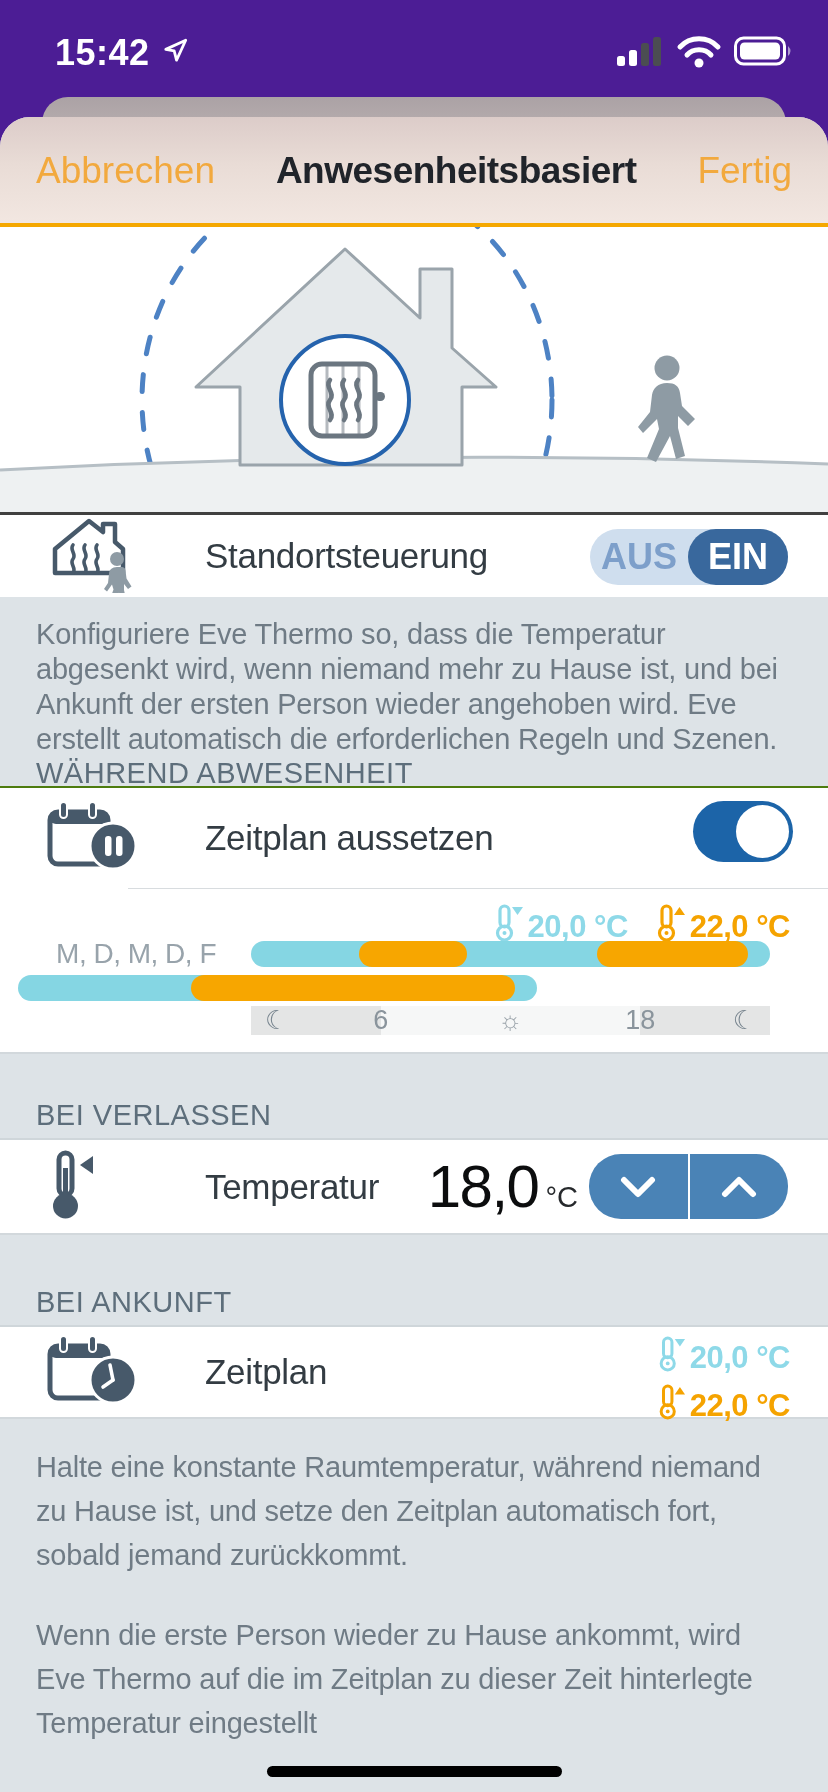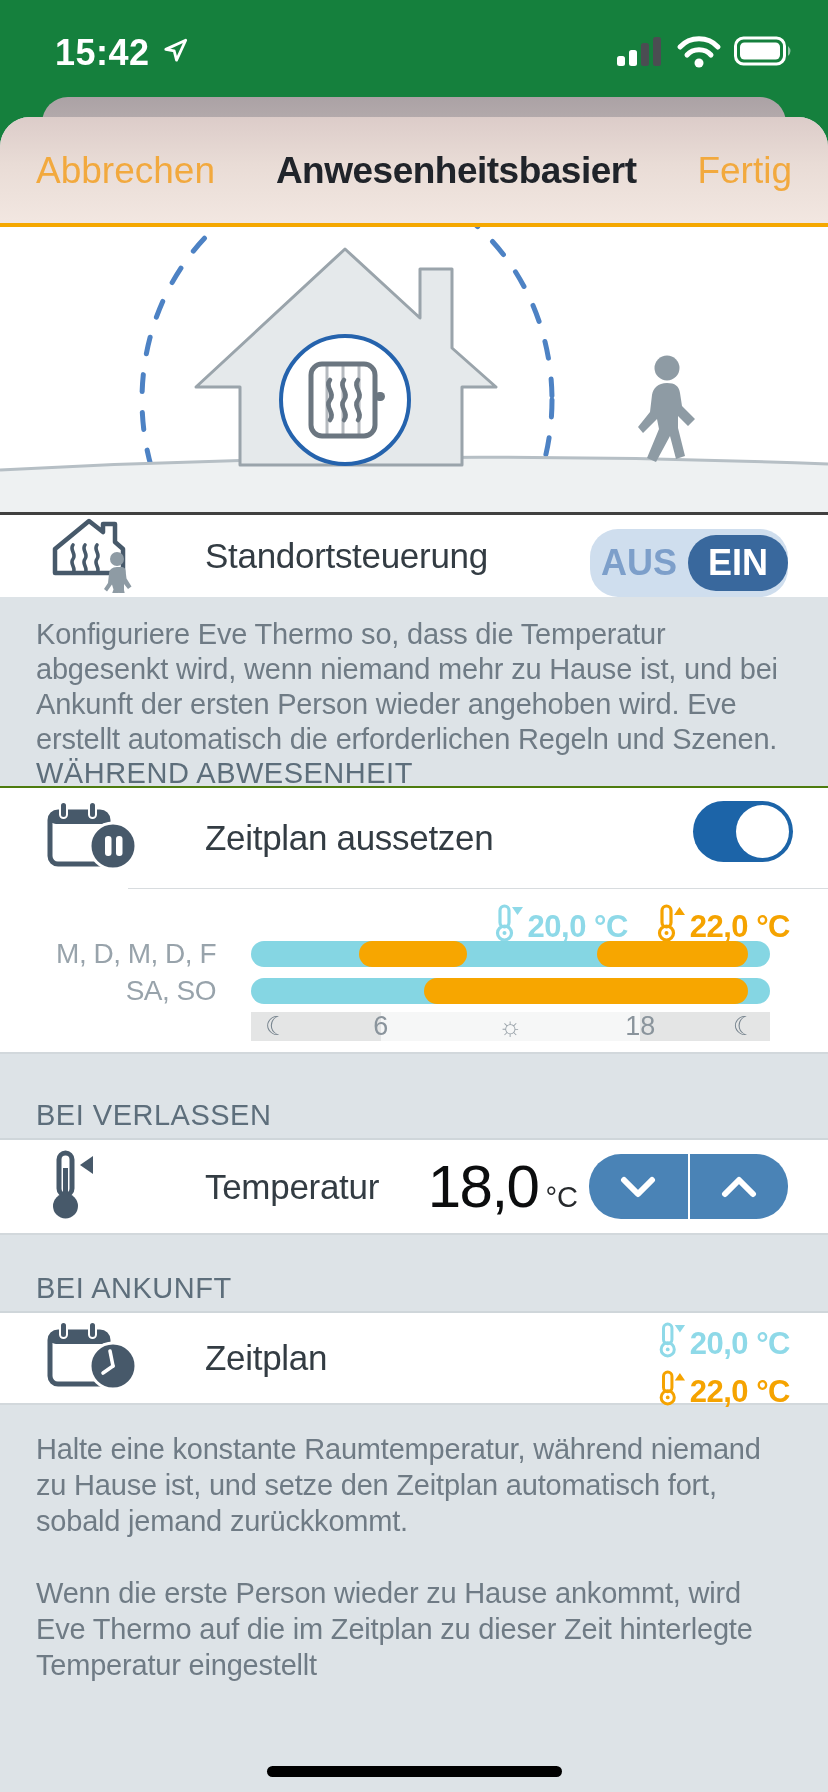--- a/index.html
+++ b/index.html
@@ -1,18 +1,18 @@
 <!DOCTYPE html>
 <html><head>
 <meta charset="utf-8">
 <style>
   * { margin:0; padding:0; box-sizing:border-box; }
   html,body { background:#000; }
   body { font-family:"Liberation Sans", sans-serif; }
-  .phone { position:relative; width:828px; height:1792px; background:#15803d; overflow:hidden; margin:0 auto; }
+  .phone { position:relative; width:828px; height:1792px; background:#4c1d95; overflow:hidden; margin:0 auto; }
 
   
   .statusbar { position:absolute; top:0; left:0; width:828px; height:96px; color:#fff;
     display:flex; align-items:center; justify-content:space-between; padding:10px 34px 0 55px; }
   .sb-left { display:flex; align-items:center; gap:12px; }
   .sb-time { font-size:36px; font-weight:700; letter-spacing:0.5px; }
   .sb-right { display:flex; align-items:center; gap:12px; }
 
   
   .backcard { position:absolute; top:97px; left:42px; width:744px; height:60px;
@@ -31,36 +31,36 @@
   .illustration { height:285px; background:#fff; position:relative; }
   .illustration svg { display:block; }
 
   
   .row { background:#fff; display:flex; align-items:center; position:relative; padding-left:45px; }
   .row .icon-box { width:160px; display:flex; align-items:center; }
   .row-label { font-size:35px; color:#333c43; letter-spacing:-0.3px; }
 
   .row-standort { height:85px; border-top:3px solid #404040; }
 
-  .seg-control { position:absolute; right:40px; top:14px; width:198px; height:68px;
+  .seg-control { position:absolute; right:40px; top:14px; width:198px; height:56px;
     background:#cfdeee; border-radius:28px; display:flex; align-items:center; }
   .seg-off { flex:1; text-align:center; font-size:36px; font-weight:600; color:#7d9fca; }
   .seg-on { width:100px; height:56px; border-radius:28px; background:#39689d; color:#fff;
     font-size:36px; font-weight:700; display:flex; align-items:center; justify-content:center; }
 
   
   .gray-section { background:#dde3e7; padding:20px 36px 12px 36px; display:flex; flex-direction:column; }
   .section-absence { height:191px; border-bottom:2px solid #4d7c0f; }
   .info-text { font-size:29px; line-height:35px; color:#6f7b85; letter-spacing:-0.2px; }
   .section-header { font-size:29px; color:#5d6e7b; letter-spacing:0.5px; margin-top:auto; padding-bottom:6px; }
 
   .band { background:#dde3e7; border-bottom:2px solid #cfd6da; border-top:2px solid #d2d8dc;
     display:flex; flex-direction:column; padding:0 36px; }
   .band-verlassen { height:88px; }
-  .band-ankunft { height:80px; }
+  .band-ankunft { height:94px; }
 
   
   .suspend-block { height:264px; background:#fff; position:relative; }
   .suspend-row { height:86px; padding-top:14px; }
   .toggle { position:absolute; right:35px; top:13px; width:100px; height:61px; border-radius:31px;
     background:#1c64a8; }
   .toggle .knob { position:absolute; top:4px; right:4px; width:53px; height:53px; border-radius:50%; background:#fff; }
   .suspend-sep { position:absolute; left:128px; right:0; top:100px; height:1px; background:#d8dcdf; }
 
   .sched-legend { position:absolute; right:38px; top:115px; display:flex; gap:26px; align-items:center; }
@@ -93,21 +93,21 @@
   .step-btn { flex:1; display:flex; align-items:center; justify-content:center; background:none; border:none; }
   .step-btn:first-child { border-right:2px solid #fff; }
 
   
   .row-zeitplan { height:90px; }
   .arrival-temps { position:absolute; right:38px; top:8px; display:flex; flex-direction:column; gap:2px; align-items:flex-end; }
   .arrival-temp { display:flex; align-items:center; gap:4px; font-size:31px; font-weight:600; letter-spacing:-0.5px; }
 
   
   .footer { background:#dde3e7; border-top:2px solid #d2d8dc; height:375px; padding:26px 36px 0 36px; }
-  .footer p { font-size:29px; line-height:36px; color:#6f7b85; letter-spacing:-0.2px; margin-bottom:36px; }
+  .footer p { font-size:29px; line-height:44px; color:#6f7b85; letter-spacing:-0.2px; margin-bottom:36px; }
   .home-indicator { position:absolute; left:267px; bottom:15px; width:295px; height:11px; border-radius:6px; background:#000; }
 </style>
 </head>
 <body>
 
 <div class="phone">
 
   <div class="statusbar">
     <div class="sb-left">
       <span class="sb-time">15:42</span>
@@ -255,21 +255,20 @@
 
       <div class="sched" id="sched">
           <div class="sched-row">
             <div class="sched-label">M, D, M, D, F</div>
             <div class="sched-bar" style="background: rgb(133, 214, 227);">
               <div class="seg" style="left: 20.8333%; width: 20.8333%; background: rgb(247, 166, 0);"></div>
               <div class="seg" style="left: 66.6667%; width: 29.1667%; background: rgb(247, 166, 0);"></div>
             </div>
           </div>
           <div class="sched-row">
-            <div class="sched-label">SA, SO</div>
             <div class="sched-bar" style="background: rgb(133, 214, 227);">
               <div class="seg" style="left: 33.3333%; width: 62.5%; background: rgb(247, 166, 0);"></div>
             </div>
           </div>
           <div class="sched-axis">
             <div class="axis-night left" style="width: 25%;"></div>
             <div class="axis-night right" style="width: 25%;"></div>
             <span class="axis-glyph" style="left: 14px;">☾</span>
             <span class="axis-glyph sun">☼</span>
             <span class="axis-glyph" style="right: 14px;">☾</span>

